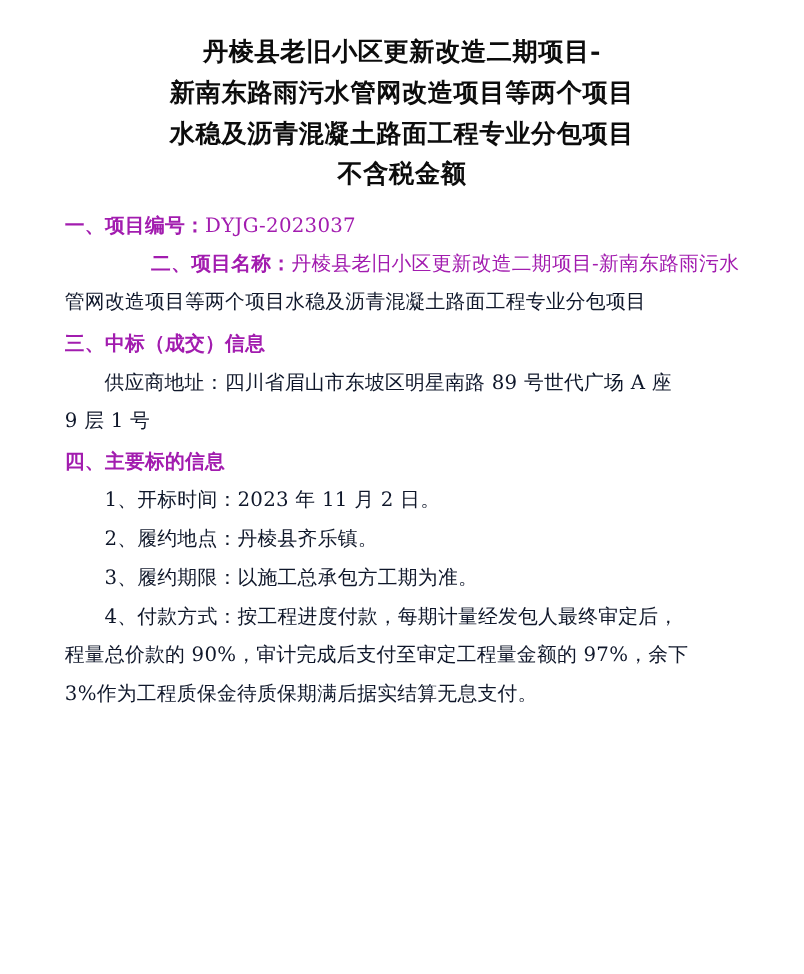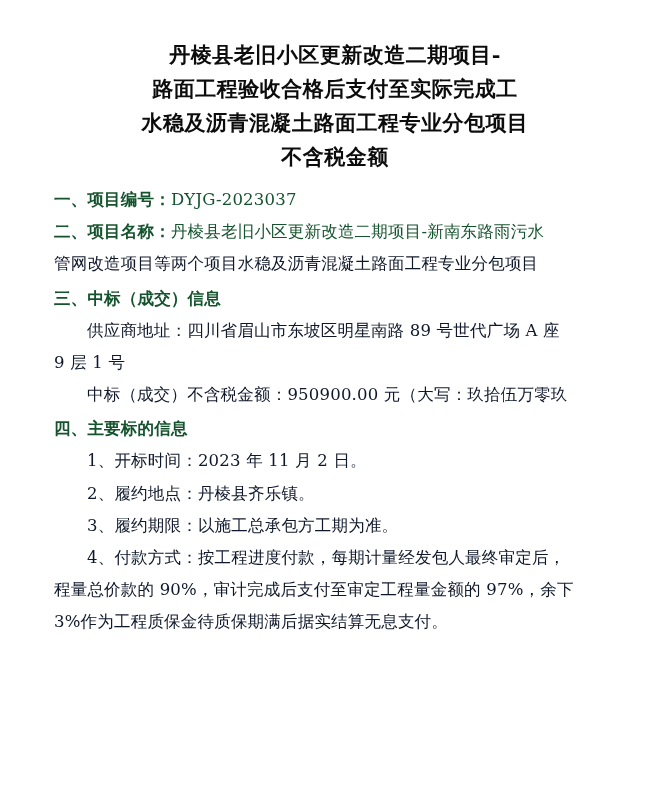--- a/index.html
+++ b/index.html
@@ -11,89 +11,89 @@
     width: 670px;
     height: 812px;
     font-family: "DejaVu Serif", "Liberation Serif", serif;
     color: #111111;
     overflow: hidden;
   }
   .page {
     width: 670px;
     height: 812px;
     box-sizing: border-box;
-    padding: 38px 54px 0 54px;
+    padding: 26px 54px 0 54px;
     position: relative;
   }
   .title-block {
     text-align: center;
     margin-bottom: 10px;
   }
   .title-line {
     font-size: 21px;
     font-weight: bold;
     letter-spacing: 0.5px;
     line-height: 1.62;
     color: #0c0c0c;
     white-space: nowrap;
   }
   .section-heading {
     font-size: 16.5px;
     font-weight: bold;
     line-height: 1.95;
     margin-top: 2px;
-    color: #14532d;
+    color: #a21caf;
     letter-spacing: 0.2px;
   }
   .section-heading .val {
     font-weight: normal;
   }
   .para {
     font-size: 16.5px;
     line-height: 1.95;
     color: #0f172a;
     text-align: justify;
     letter-spacing: 0.2px;
   }
   .indent {
     text-indent: 33px;
   }
   .tight {
     margin: 0;
+    text-align: right;
   }
   .numbered {
     text-indent: 33px;
   }
   .hdr-label { font-weight: bold; }
 </style>
 </head>
 <body>
 
 <div class="page">
 
   <div class="title-block">
     <div class="title-line">丹棱县老旧小区更新改造二期项目-</div>
-    <div class="title-line">路面工程验收合格后支付至实际完成工</div>
+    <div class="title-line">新南东路雨污水管网改造项目等两个项目</div>
     <div class="title-line">水稳及沥青混凝土路面工程专业分包项目</div>
     <div class="title-line">不含税金额</div>
   </div>
 
   <div class="section-heading">
     <span class="hdr-label">一、项目编号：</span><span class="val">DYJG-2023037</span>
   </div>
 
   <div class="section-heading tight">
     <span class="hdr-label">二、项目名称：</span><span class="val">丹棱县老旧小区更新改造二期项目-新南东路雨污水</span>
   </div>
   <div class="para">管网改造项目等两个项目水稳及沥青混凝土路面工程专业分包项目</div>
 
   <div class="section-heading">三、中标（成交）信息</div>
   <div class="para indent">供应商地址：四川省眉山市东坡区明星南路 89 号世代广场 A 座</div>
   <div class="para">9 层 1 号</div>
-  <div class="para indent">中标（成交）不含税金额：950900.00 元（大写：玖拾伍万零玖</div>
 
   <div class="section-heading">四、主要标的信息</div>
   <div class="para numbered">1、开标时间：2023 年 11 月 2 日。</div>
   <div class="para numbered">2、履约地点：丹棱县齐乐镇。</div>
   <div class="para numbered">3、履约期限：以施工总承包方工期为准。</div>
   <div class="para numbered">4、付款方式：按工程进度付款，每期计量经发包人最终审定后，</div>
   <div class="para">程量总价款的 90%，审计完成后支付至审定工程量金额的 97%，余下</div>
   <div class="para">3%作为工程质保金待质保期满后据实结算无息支付。</div>
 
 </div>

